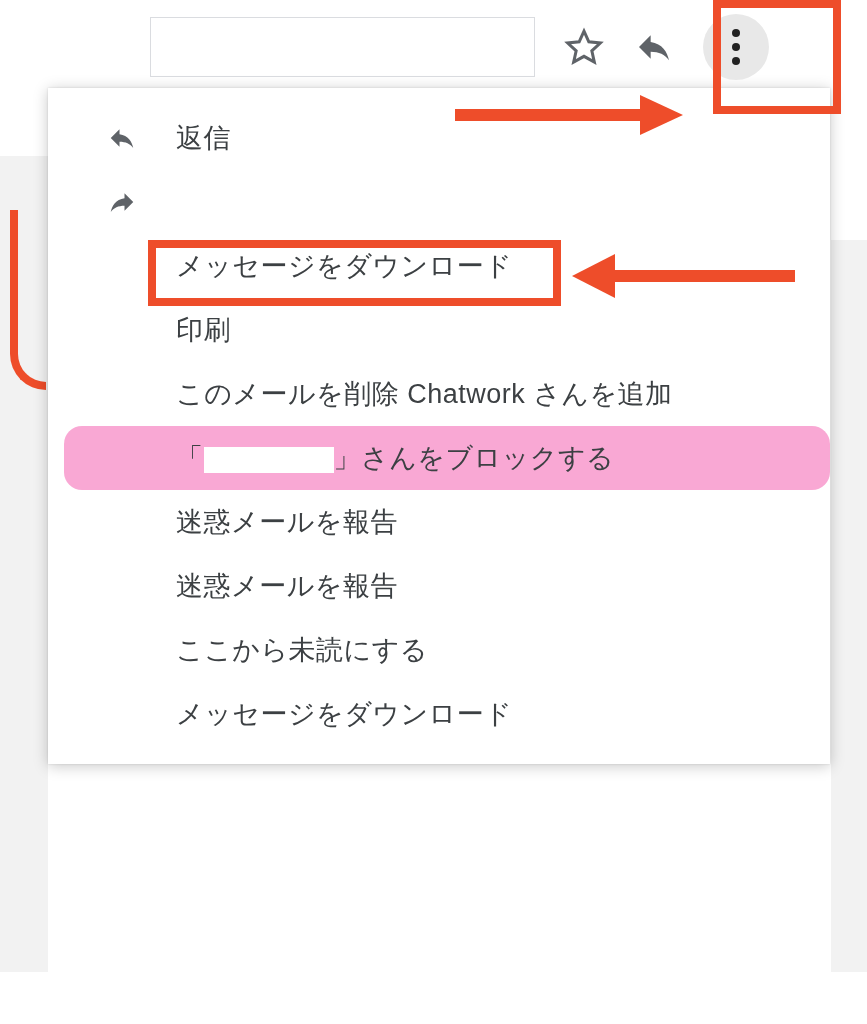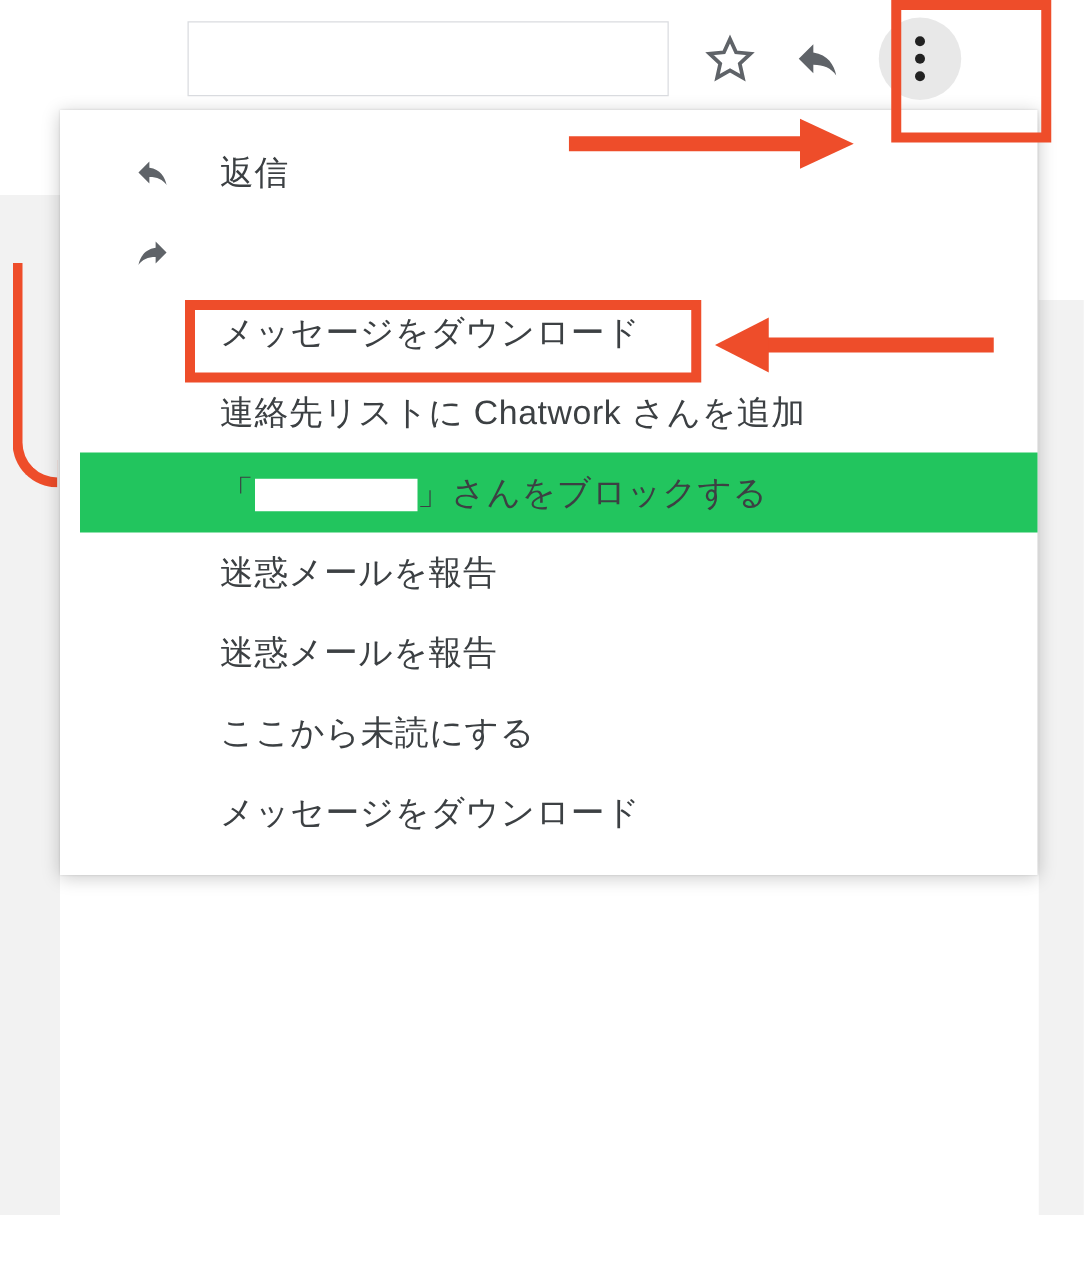--- a/index.html
+++ b/index.html
@@ -130,21 +130,22 @@
     .menu-item {
       display: flex;
       padding: 14px 30px 14px 40px;
       font-size: 27px;
       color: #3c4043;
       letter-spacing: 0.5px;
       position: relative;
       margin-left: 16px;
     }
     .menu-item.hovered {
-      background: #22c55e;
+      background: #f9a8d4;
+      border-radius: 18px;
     }
     .menu-icon {
       width: 36px;
       height: 36px;
       margin-right: 36px;
       color: #5f6368;
       flex-shrink: 0;
       display: flex;
       align-items: center;
       justify-content: center;
@@ -235,24 +236,28 @@
         <path d="M14 9V5l7 7-7 7v-4.1c-5 0-8.5 1.6-11 5.1 1-5 4-10 11-11z"></path>
       </svg>
     </span>
   </div>
 
   <div class="menu-item">
     <span class="menu-spacer"></span>
     <span class="menu-label">メッセージをダウンロード</span>
   </div>
 
-
-  <div class="menu-item">
-    <span class="menu-spacer"></span>
-    <span class="menu-label">連絡先リストに Chatwork さんを追加</span>
+  <div class="menu-item">
+    <span class="menu-spacer"></span>
+    <span class="menu-label">印刷</span>
+  </div>
+
+  <div class="menu-item">
+    <span class="menu-spacer"></span>
+    <span class="menu-label">このメールを削除 Chatwork さんを追加</span>
   </div>
 
 
   <div class="menu-item hovered">
     <span class="menu-spacer"></span>
     <span class="menu-label">
       <span>「</span><span class="redacted"></span><span>」さんをブロックする</span>
     </span>
   </div>
 

